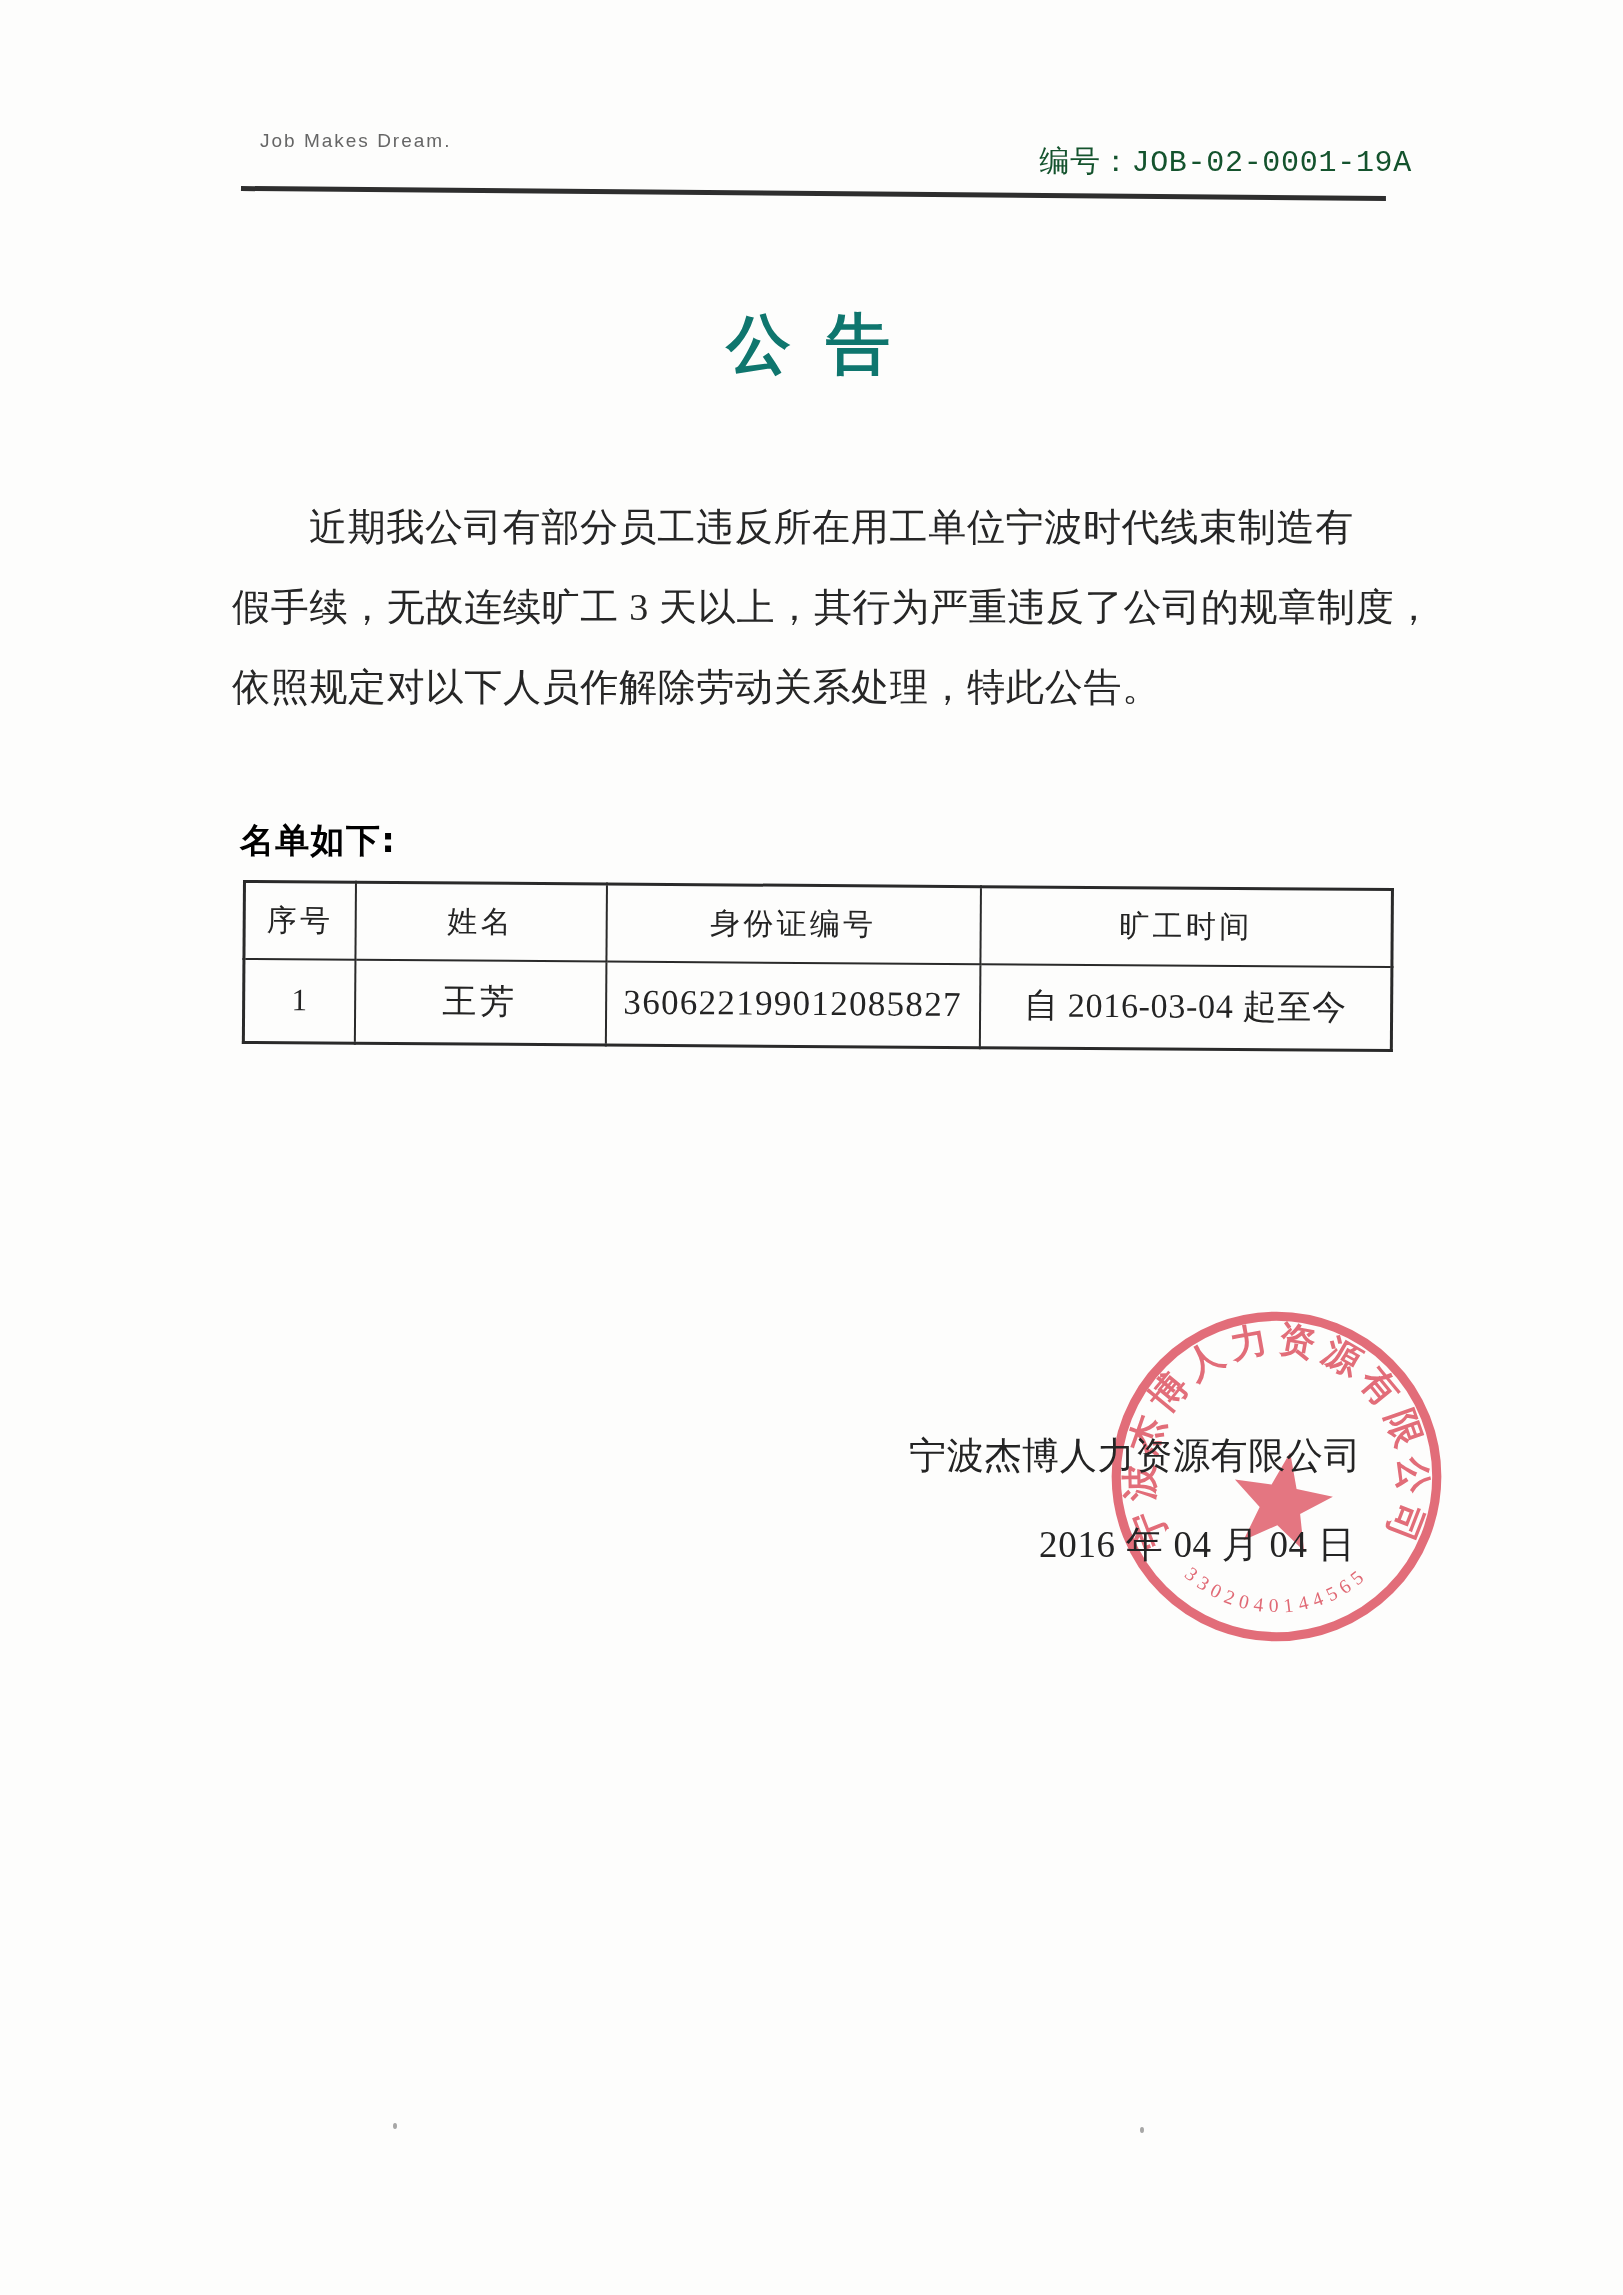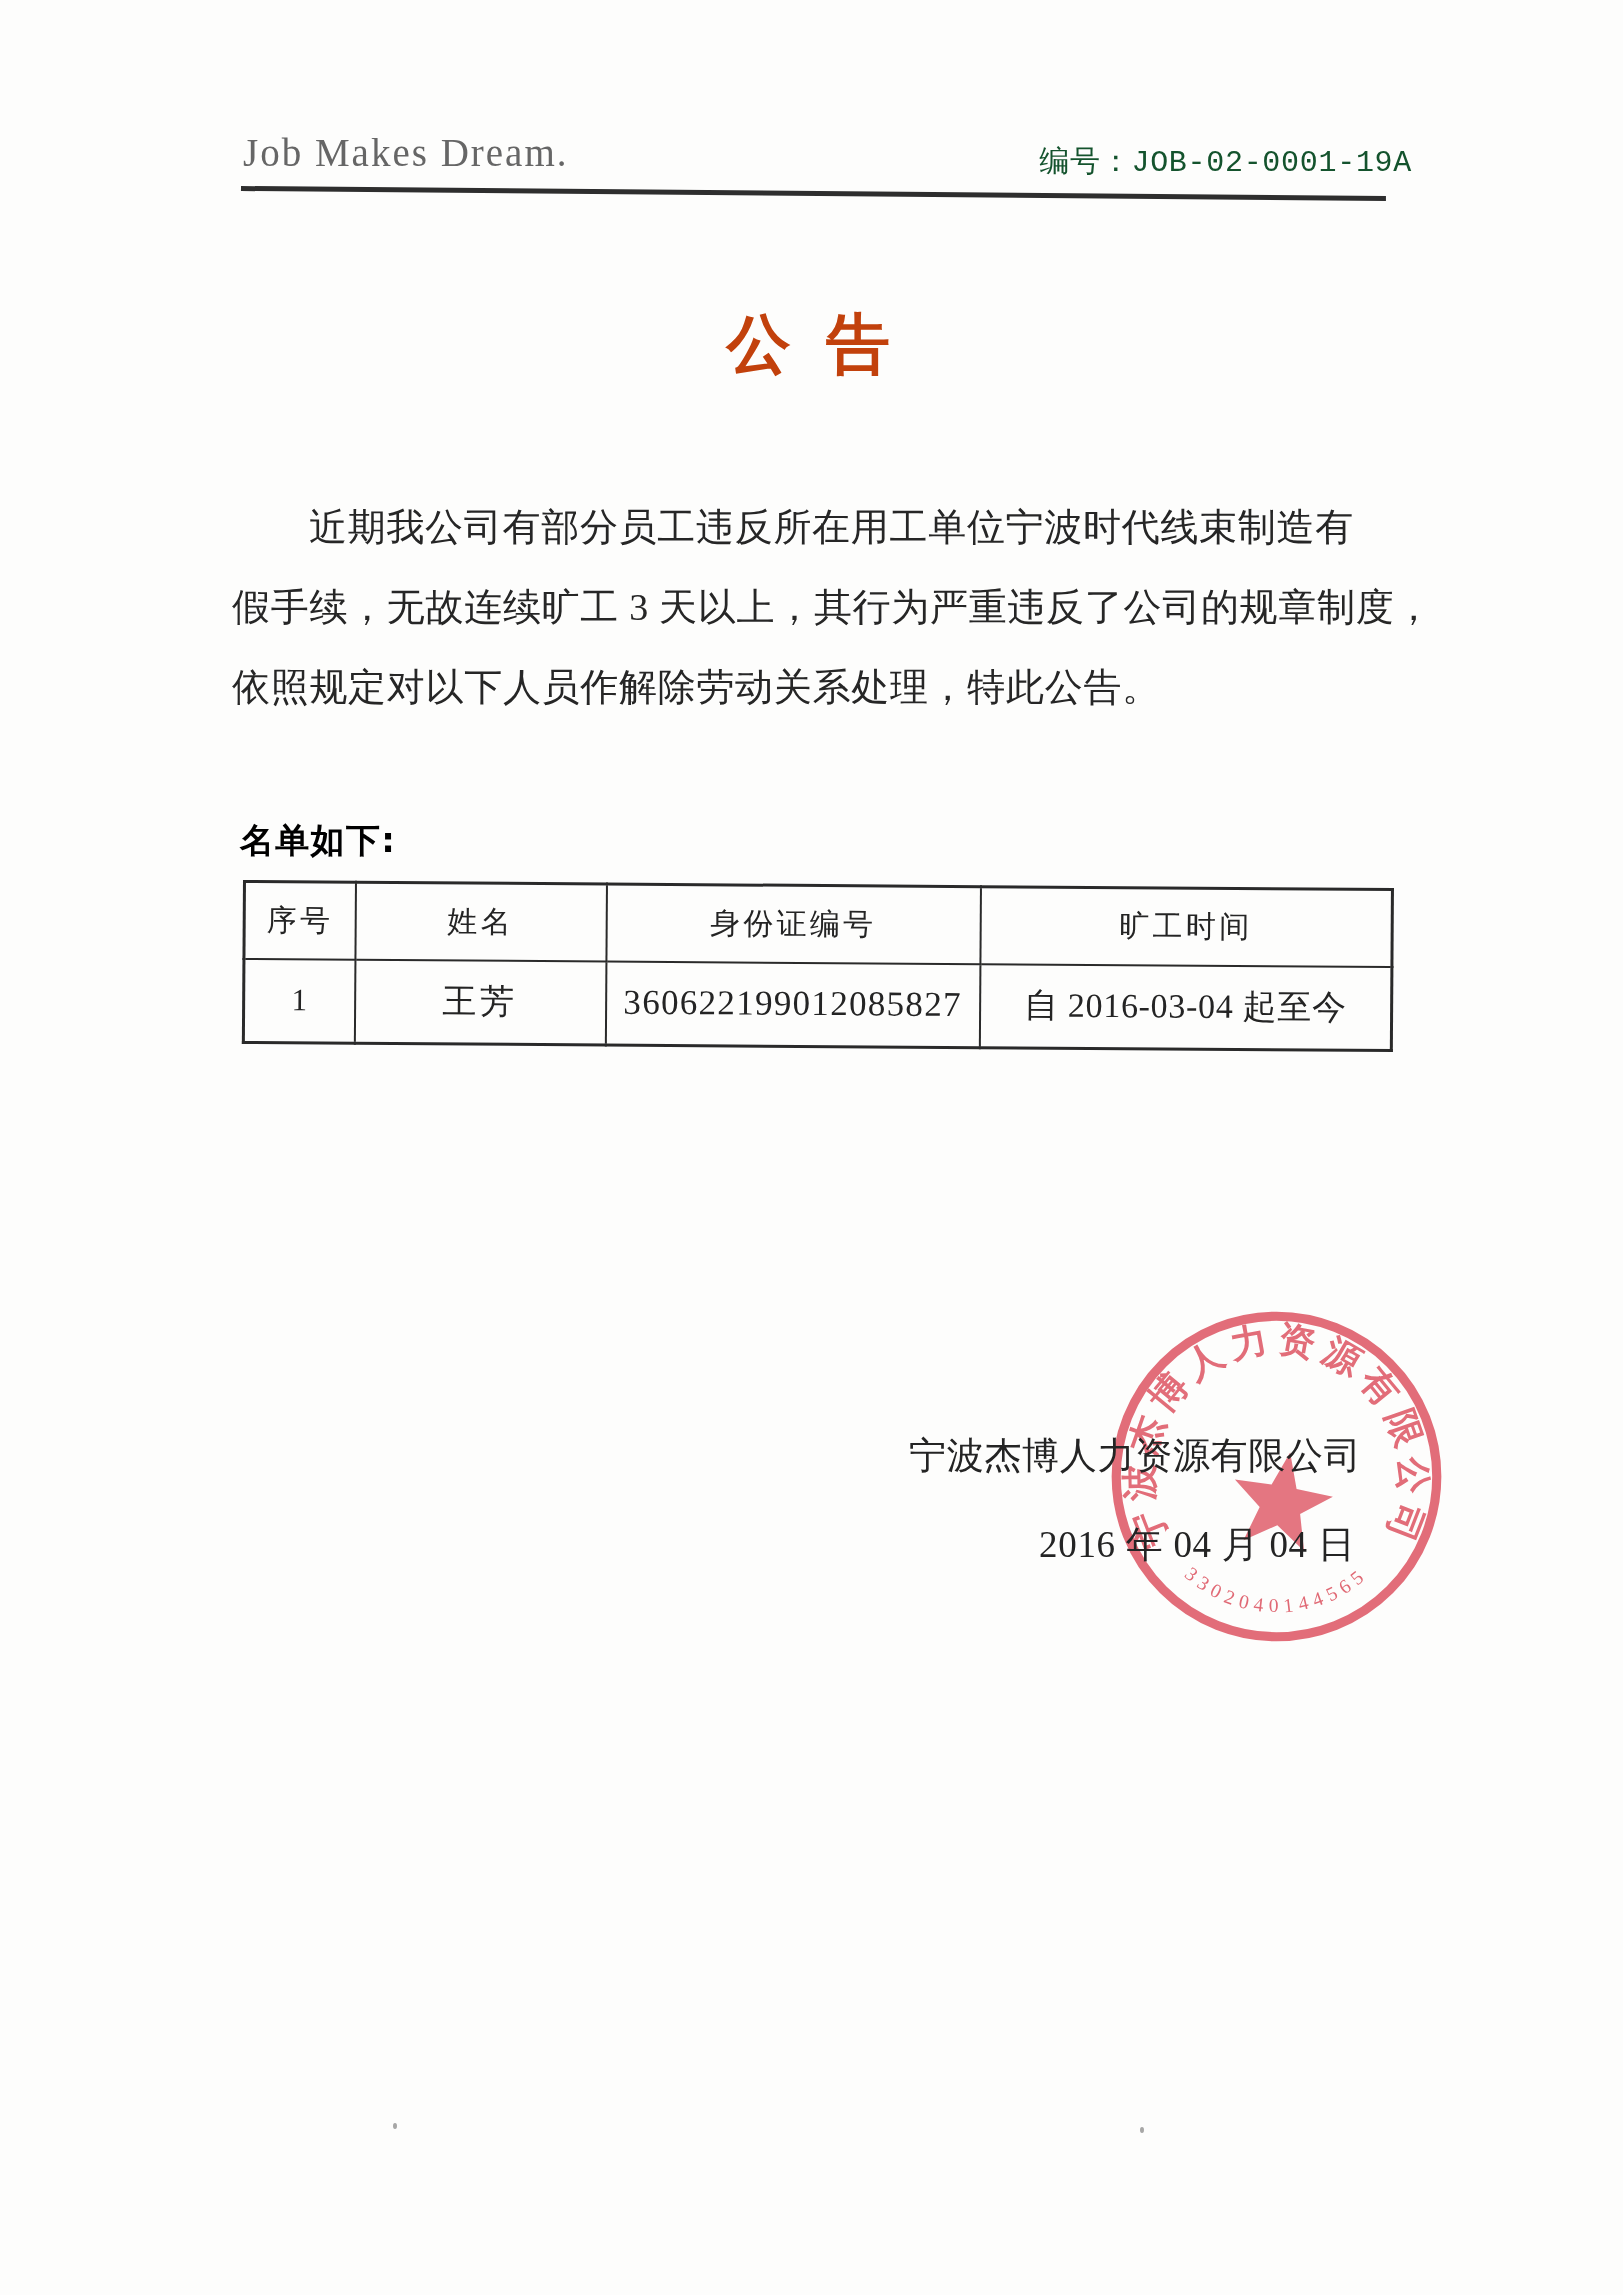--- a/index.html
+++ b/index.html
@@ -6,41 +6,41 @@
   .page{
     position:relative;
     width:1623px;height:2295px;
     background:#fdfdfc;
     overflow:hidden;
     font-family:"Liberation Serif","DejaVu Serif",serif;
     color:#222222;
   }
   
   .slogan{
-    position:absolute;left:243px;top:130px;
-    font-family:Liberation Serif, serif;
-    font-size:39px;color:#666666;letter-spacing:2px;
+    position:absolute;left:260px;top:130px;
+    font-family:Liberation Sans, sans-serif;
+    font-size:19px;color:#666666;letter-spacing:2px;
   }
   .doc-number{
     position:absolute;right:211px;top:141px;
     font-family:"Liberation Mono","DejaVu Sans Mono",monospace;
     font-size:30px;color:#14532d;letter-spacing:0.7px;
   }
   .header-rule{
     position:absolute;left:241px;top:186px;width:1145px;height:4.6px;
     background:#2e2e2e;
     transform:rotate(0.5deg);transform-origin:left top;
   }
   
   .title{
     position:absolute;left:0;top:310px;width:1623px;
     text-align:center;
     font-family:"DejaVu Sans","Liberation Sans",sans-serif;
     font-weight:bold;font-size:64px;line-height:68px;
-    letter-spacing:6.5px;color:#c2410c;
+    letter-spacing:6.5px;color:#0f766e;
   }
   
   .body-block{
     position:absolute;left:232px;top:487px;width:1149px;
     font-size:38px;line-height:80px;letter-spacing:0.7px;color:#262626;
   }
   .body-line{white-space:nowrap;}
   .body-line.first{text-indent:77px;}
   .list-label{
     position:absolute;left:240px;top:818px;

